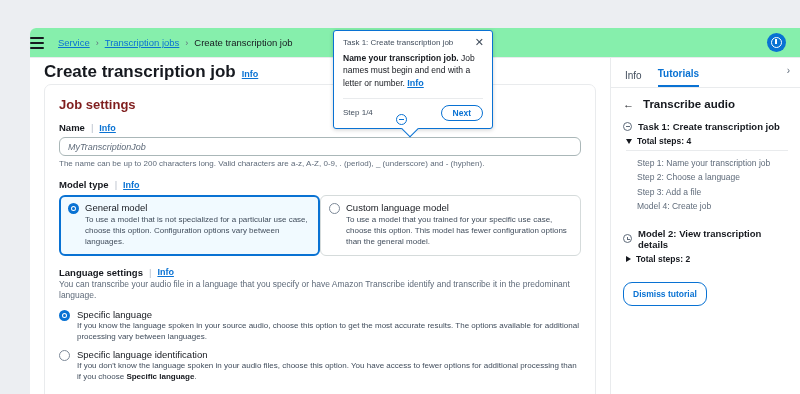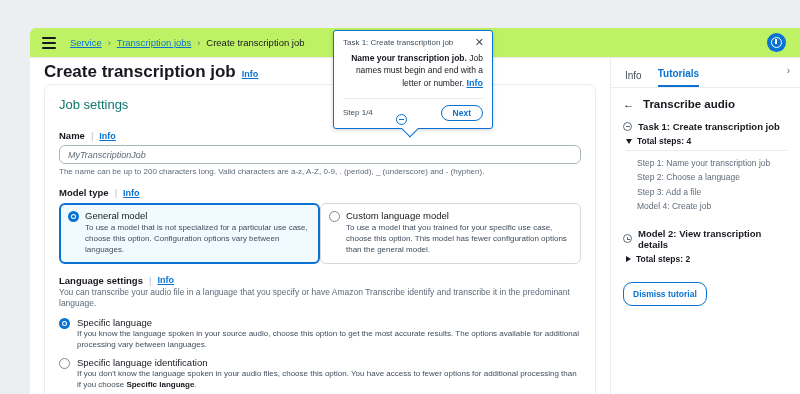--- a/index.html
+++ b/index.html
@@ -13,23 +13,23 @@
     position: absolute; left: 30px; top: 28px;
     width: 770px; height: 366px;
     background: #ffffff;
     border-top-left-radius: 6px;
     overflow: hidden;
   }
 
   
   .topnav {
     position: absolute; left: 0; top: 0; width: 770px; height: 30px;
-    background: #bef264;
+    background: #86efac;
     display: flex; align-items: center;
-    padding-left: 12px;
+    padding-left: 0;
     border-bottom: 1px solid #e9ebed;
     z-index: 30;
   }
   .hamburger { width: 14px; height: 12px; display:flex; flex-direction:column;
     justify-content:space-between; margin-right: 14px; cursor: pointer; }
   .hamburger i { display:block; height:2px; background:#16191f; border-radius:1px; }
   .crumbs { display:flex; align-items:center; font-size: 9.5px; color:#16191f; }
   .crumbs a { color:#0972d3; text-decoration: underline; margin:0 0 0 0; }
   .crumbs .sep { color:#5f6b7a; margin: 0 6px; font-size: 9px; }
   .crumbs .cur { color:#16191f; }
@@ -53,21 +53,21 @@
   .content {
     position:absolute; left: 0; top: 56px;
     width: 580px; height: 310px;
     padding: 0 14px;
     overflow: hidden;
   }
   .card {
     background:#fff; border:1px solid #e9ebed; border-radius:7px;
     padding: 12px 14px 14px 14px; margin-bottom: 12px;
   }
-  .card-title { font-size: 13px; font-weight:normal; color:#0f766e; display:flex; align-items:baseline; gap:6px; margin-bottom: 18px;}
+  .card-title { font-size: 13px; font-weight:bold; color:#7f1d1d; display:flex; align-items:baseline; gap:6px; margin-bottom: 10px;}
 
   .fld-label { font-size:9.5px; font-weight:bold; color:#16191f; display:flex; align-items:center; gap:6px;}
   .fld-label .bar { color:#b6bec9; font-weight:normal; }
   .fld-desc { font-size:8.5px; color:#5f6b7a; line-height:1.35; margin-top:1px;}
 
   .input {
     margin-top:4px; height:19px; border:1px solid #aab7b8; border-radius:6px;
     background:#fff; display:flex; align-items:center; padding:0 8px;
     font-size:9px; color:#5f6b7a; font-style: italic;
   }
@@ -136,21 +136,21 @@
   
   .popover {
     position:absolute; left: 303px; top: 2px; width: 160px;
     background:#fff; border:1.5px solid #0972d3; border-radius:3px;
     box-shadow: 0 1px 4px rgba(0,0,0,.18);
     z-index: 50;
   }
   .pop-top { display:flex; align-items:flex-start; justify-content:space-between; padding:7px 8px 0 9px;}
   .pop-task { font-size:8px; color:#414d5c;}
   .pop-x { font-size:11px; color:#414d5c; line-height:.8; cursor:pointer;}
-  .pop-body { padding: 5px 9px 8px 9px; font-size:8.5px; color:#16191f; line-height:1.45;text-align:right;}
+  .pop-body { padding: 5px 9px 8px 9px; font-size:8.5px; color:#16191f; line-height:1.45;}
   .pop-body b { font-weight:bold;}
   .pop-foot { border-top:1px solid #e9ebed; margin:0 9px; padding:6px 0 7px 0;
     display:flex; align-items:center; justify-content:space-between;}
   .pop-step { font-size:8px; color:#414d5c;}
   .pop-next { border:1px solid #0972d3; border-radius:9px; color:#0972d3;
     font-size:8.5px; font-weight:bold; padding:2px 11px; cursor:pointer; background:#fff;}
   .pop-arrow {
     position:absolute; left: 70px; bottom:-7px; width:12px; height:12px;
     background:#fff; border-right:1.5px solid #0972d3; border-bottom:1.5px solid #0972d3;
     transform: rotate(45deg);

